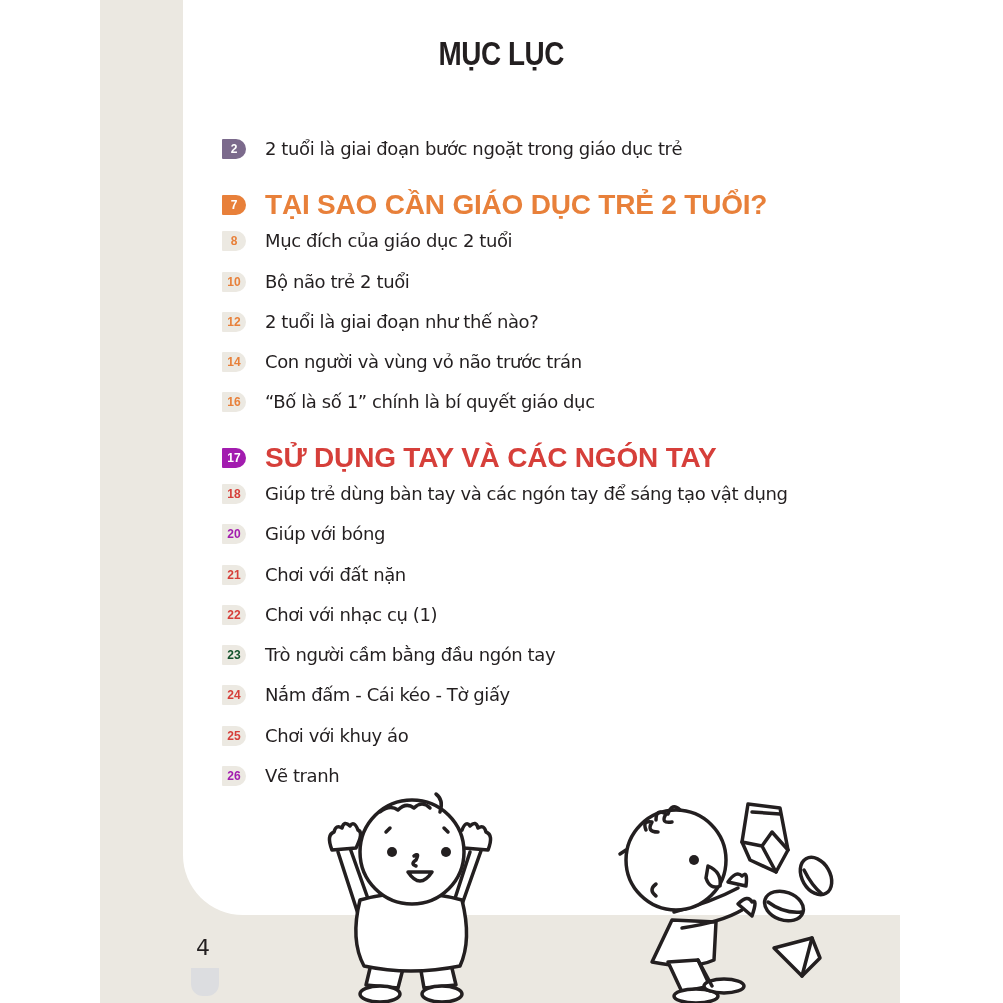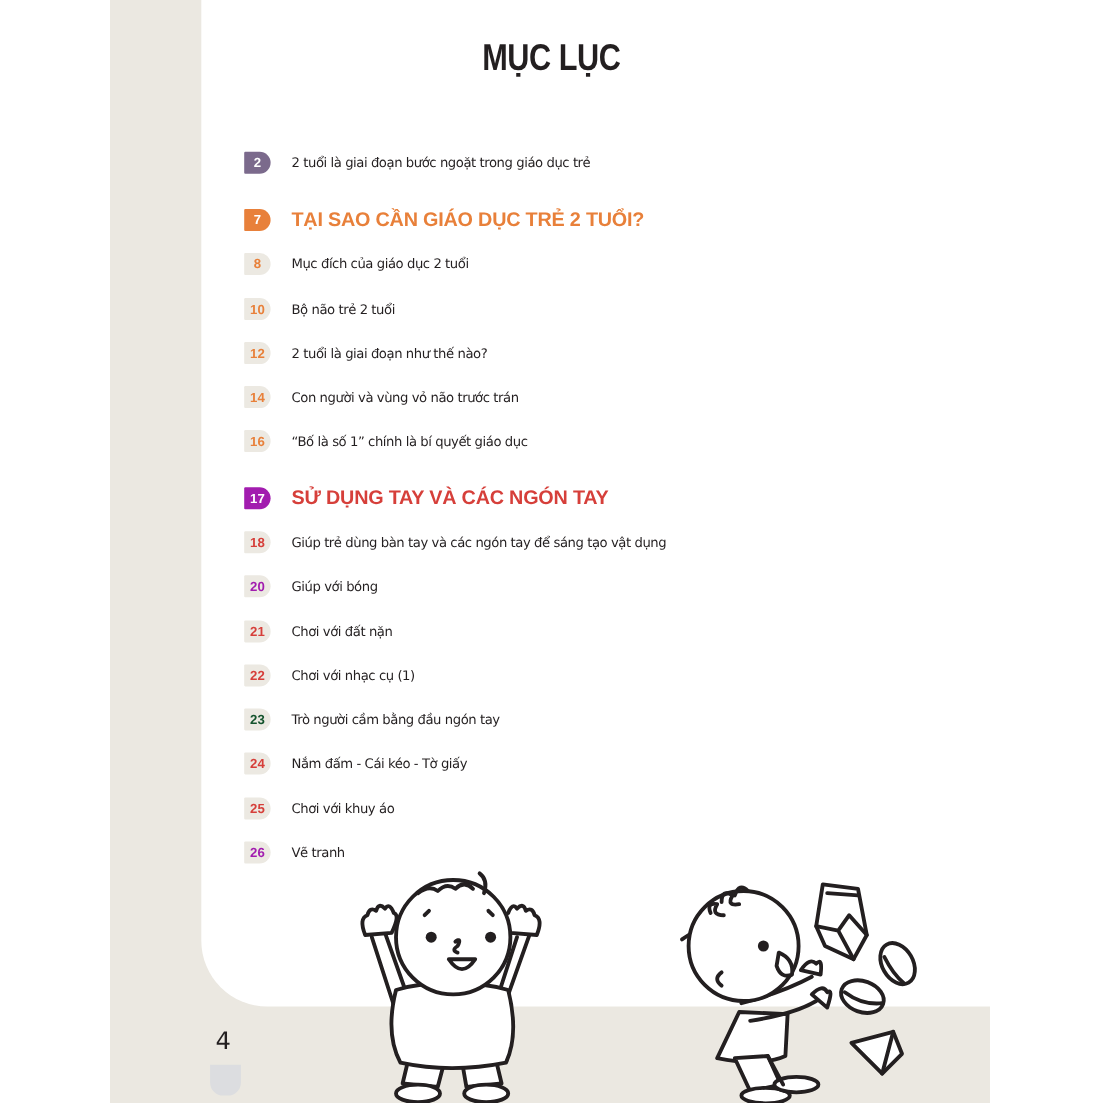--- a/index.html
+++ b/index.html
@@ -12,22 +12,22 @@
   .title { position: absolute; left: 0; top: 34px; width: 1003px; text-align: center; padding-left: 0;
            font-family: "Liberation Sans", sans-serif; font-weight: bold; font-size: 34px; letter-spacing: -0.5px;
            color: #231f20; transform: scaleX(0.82); transform-origin: 500px 0; }
 
   .toc { position: absolute; left: 222px; top: 0; }
   .row { position: absolute; left: 0; display: flex; align-items: center; white-space: nowrap; }
   .badge { width: 24px; height: 20px; border-radius: 1px 10px 10px 1px; display: flex; align-items: center; justify-content: center;
            font-family: "Liberation Sans", sans-serif; font-weight: bold; font-size: 12px; margin-right: 19px; }
   .badge.section { color: #ffffff; }
   .badge.sub { background: #ece9e2; }
-  .entry { font-family: "DejaVu Sans", sans-serif; font-size: 12px; color: #231f20; letter-spacing: -0.4px; }
-  .heading { font-family: "Liberation Sans", sans-serif; font-weight: bold; font-size: 18px; letter-spacing: -0.2px; }
+  .entry { font-family: "DejaVu Sans", sans-serif; font-size: 18px; color: #231f20; letter-spacing: -0.4px; }
+  .heading { font-family: "Liberation Sans", sans-serif; font-weight: bold; font-size: 28px; letter-spacing: -0.2px; }
 
   .pagenum { position: absolute; left: 196px; top: 935px; font-family: "DejaVu Sans", sans-serif; font-size: 22px; color: #231f20; }
   .pagetab { position: absolute; left: 191px; top: 968px; width: 28px; height: 28px; background: #dcdde0; border-radius: 0 0 12px 12px; }
 
   .illus { position: absolute; }
 </style>
 </head>
 <body>
 
 <div class="page"></div>

